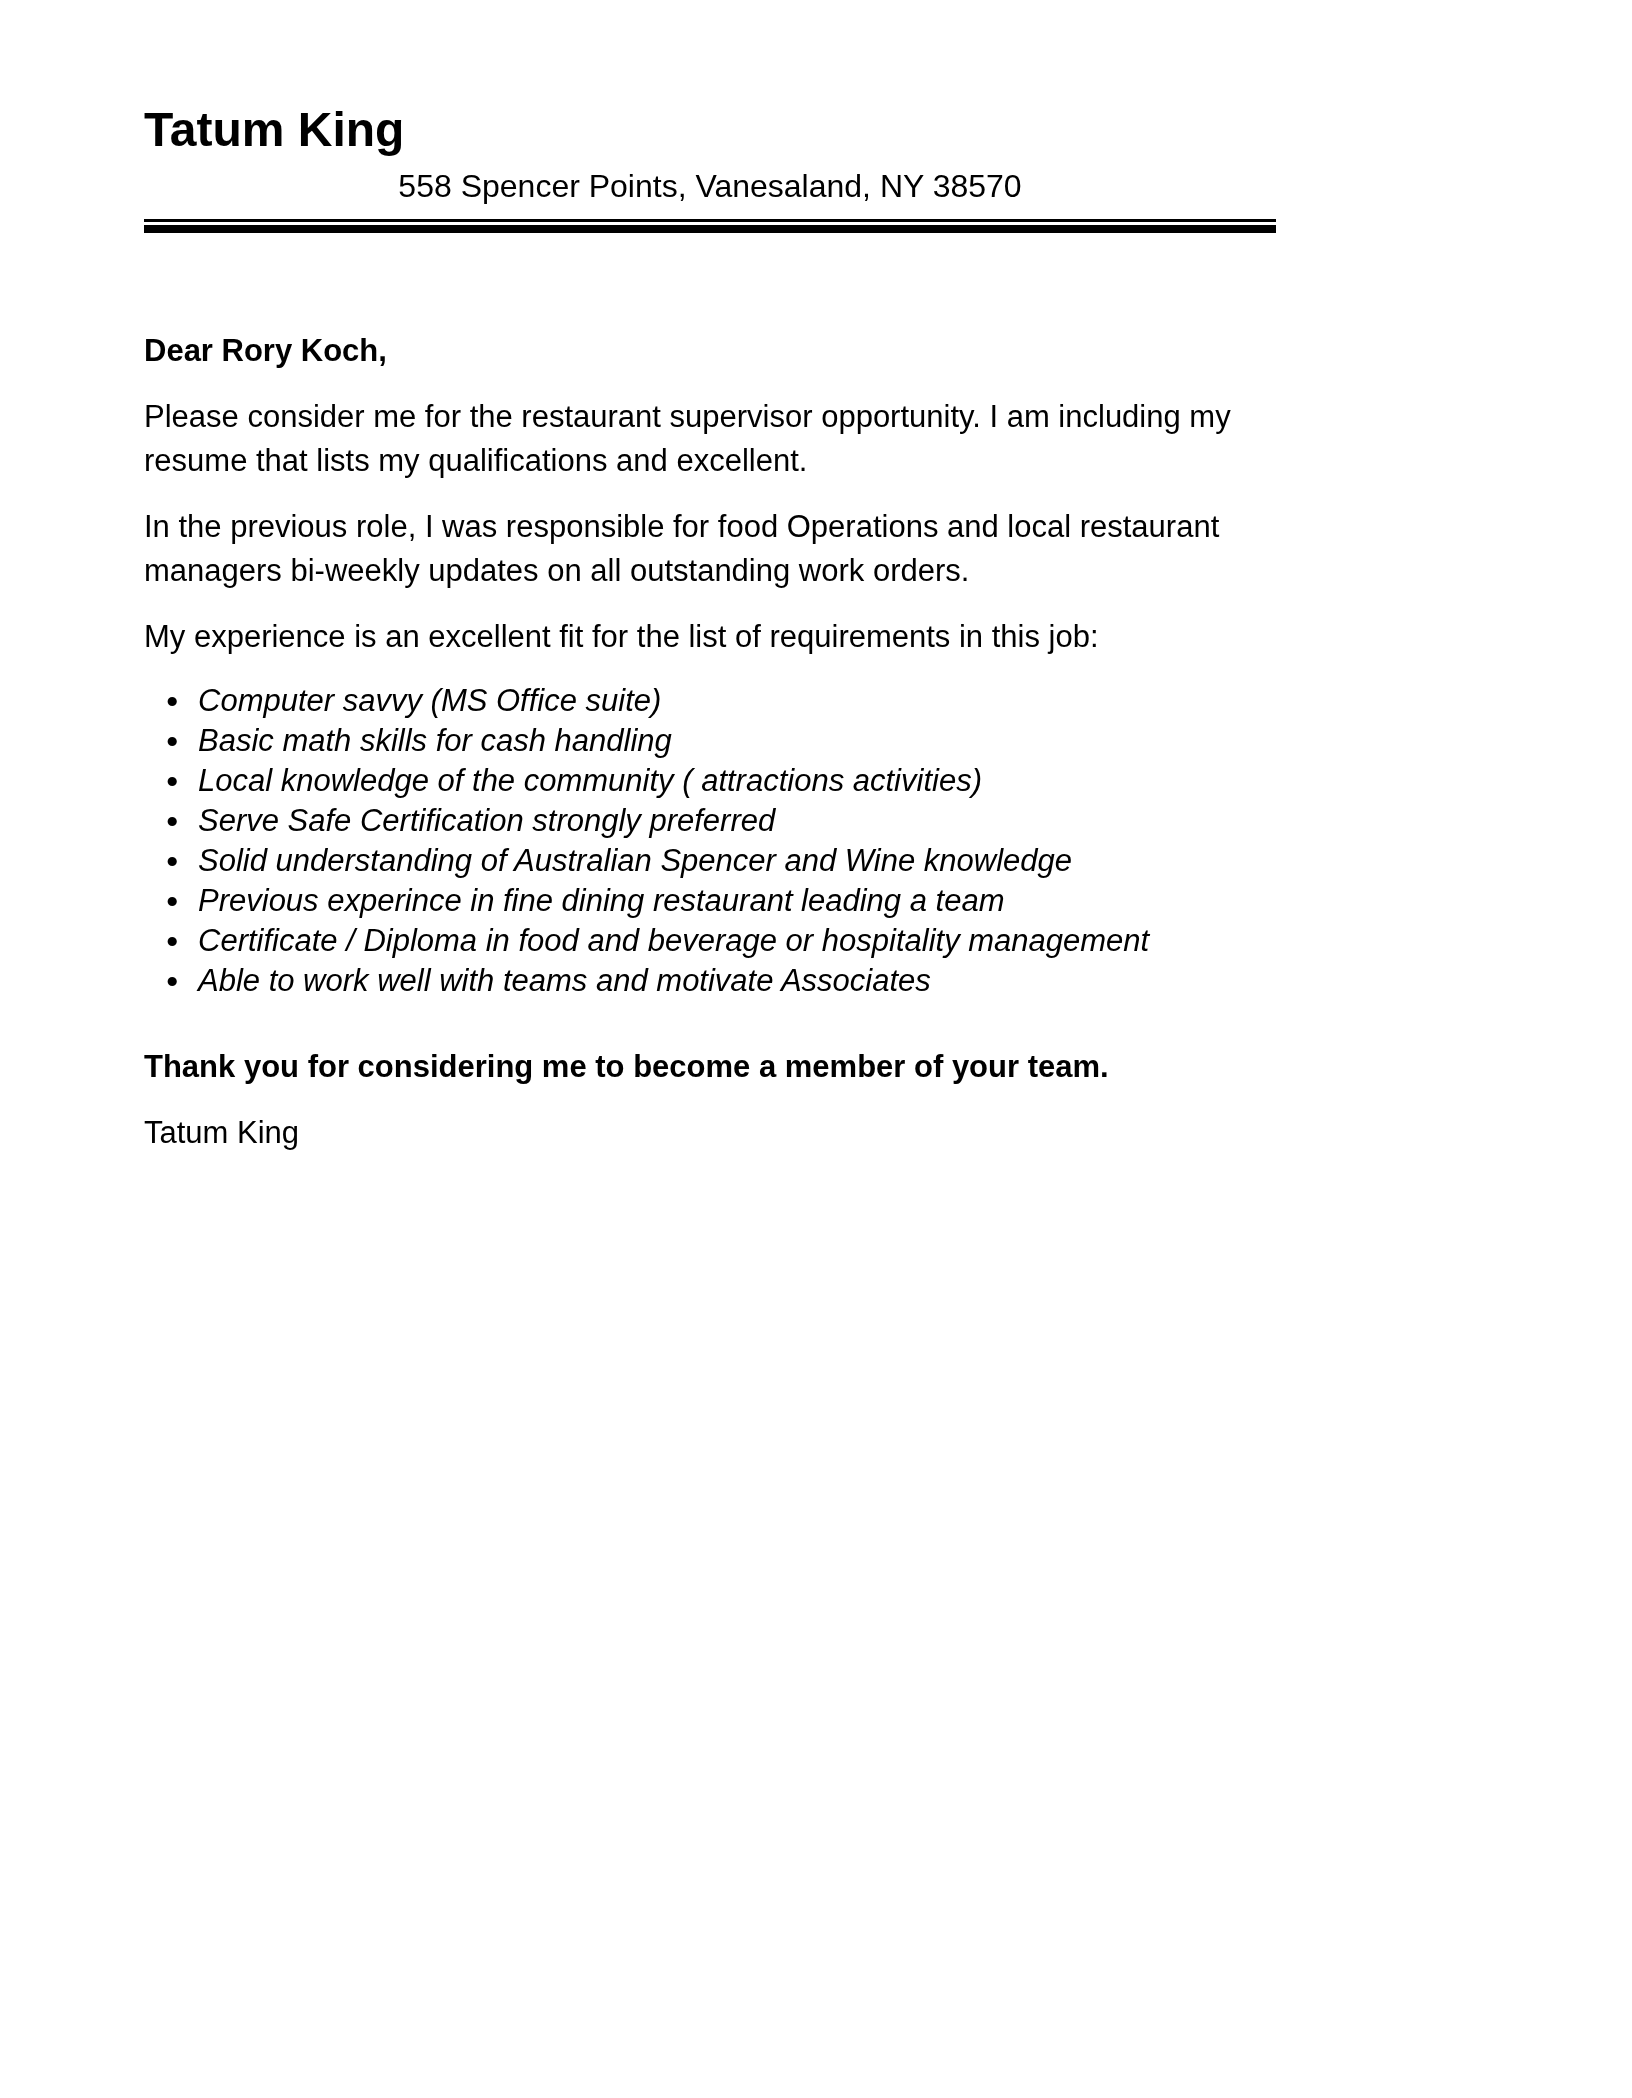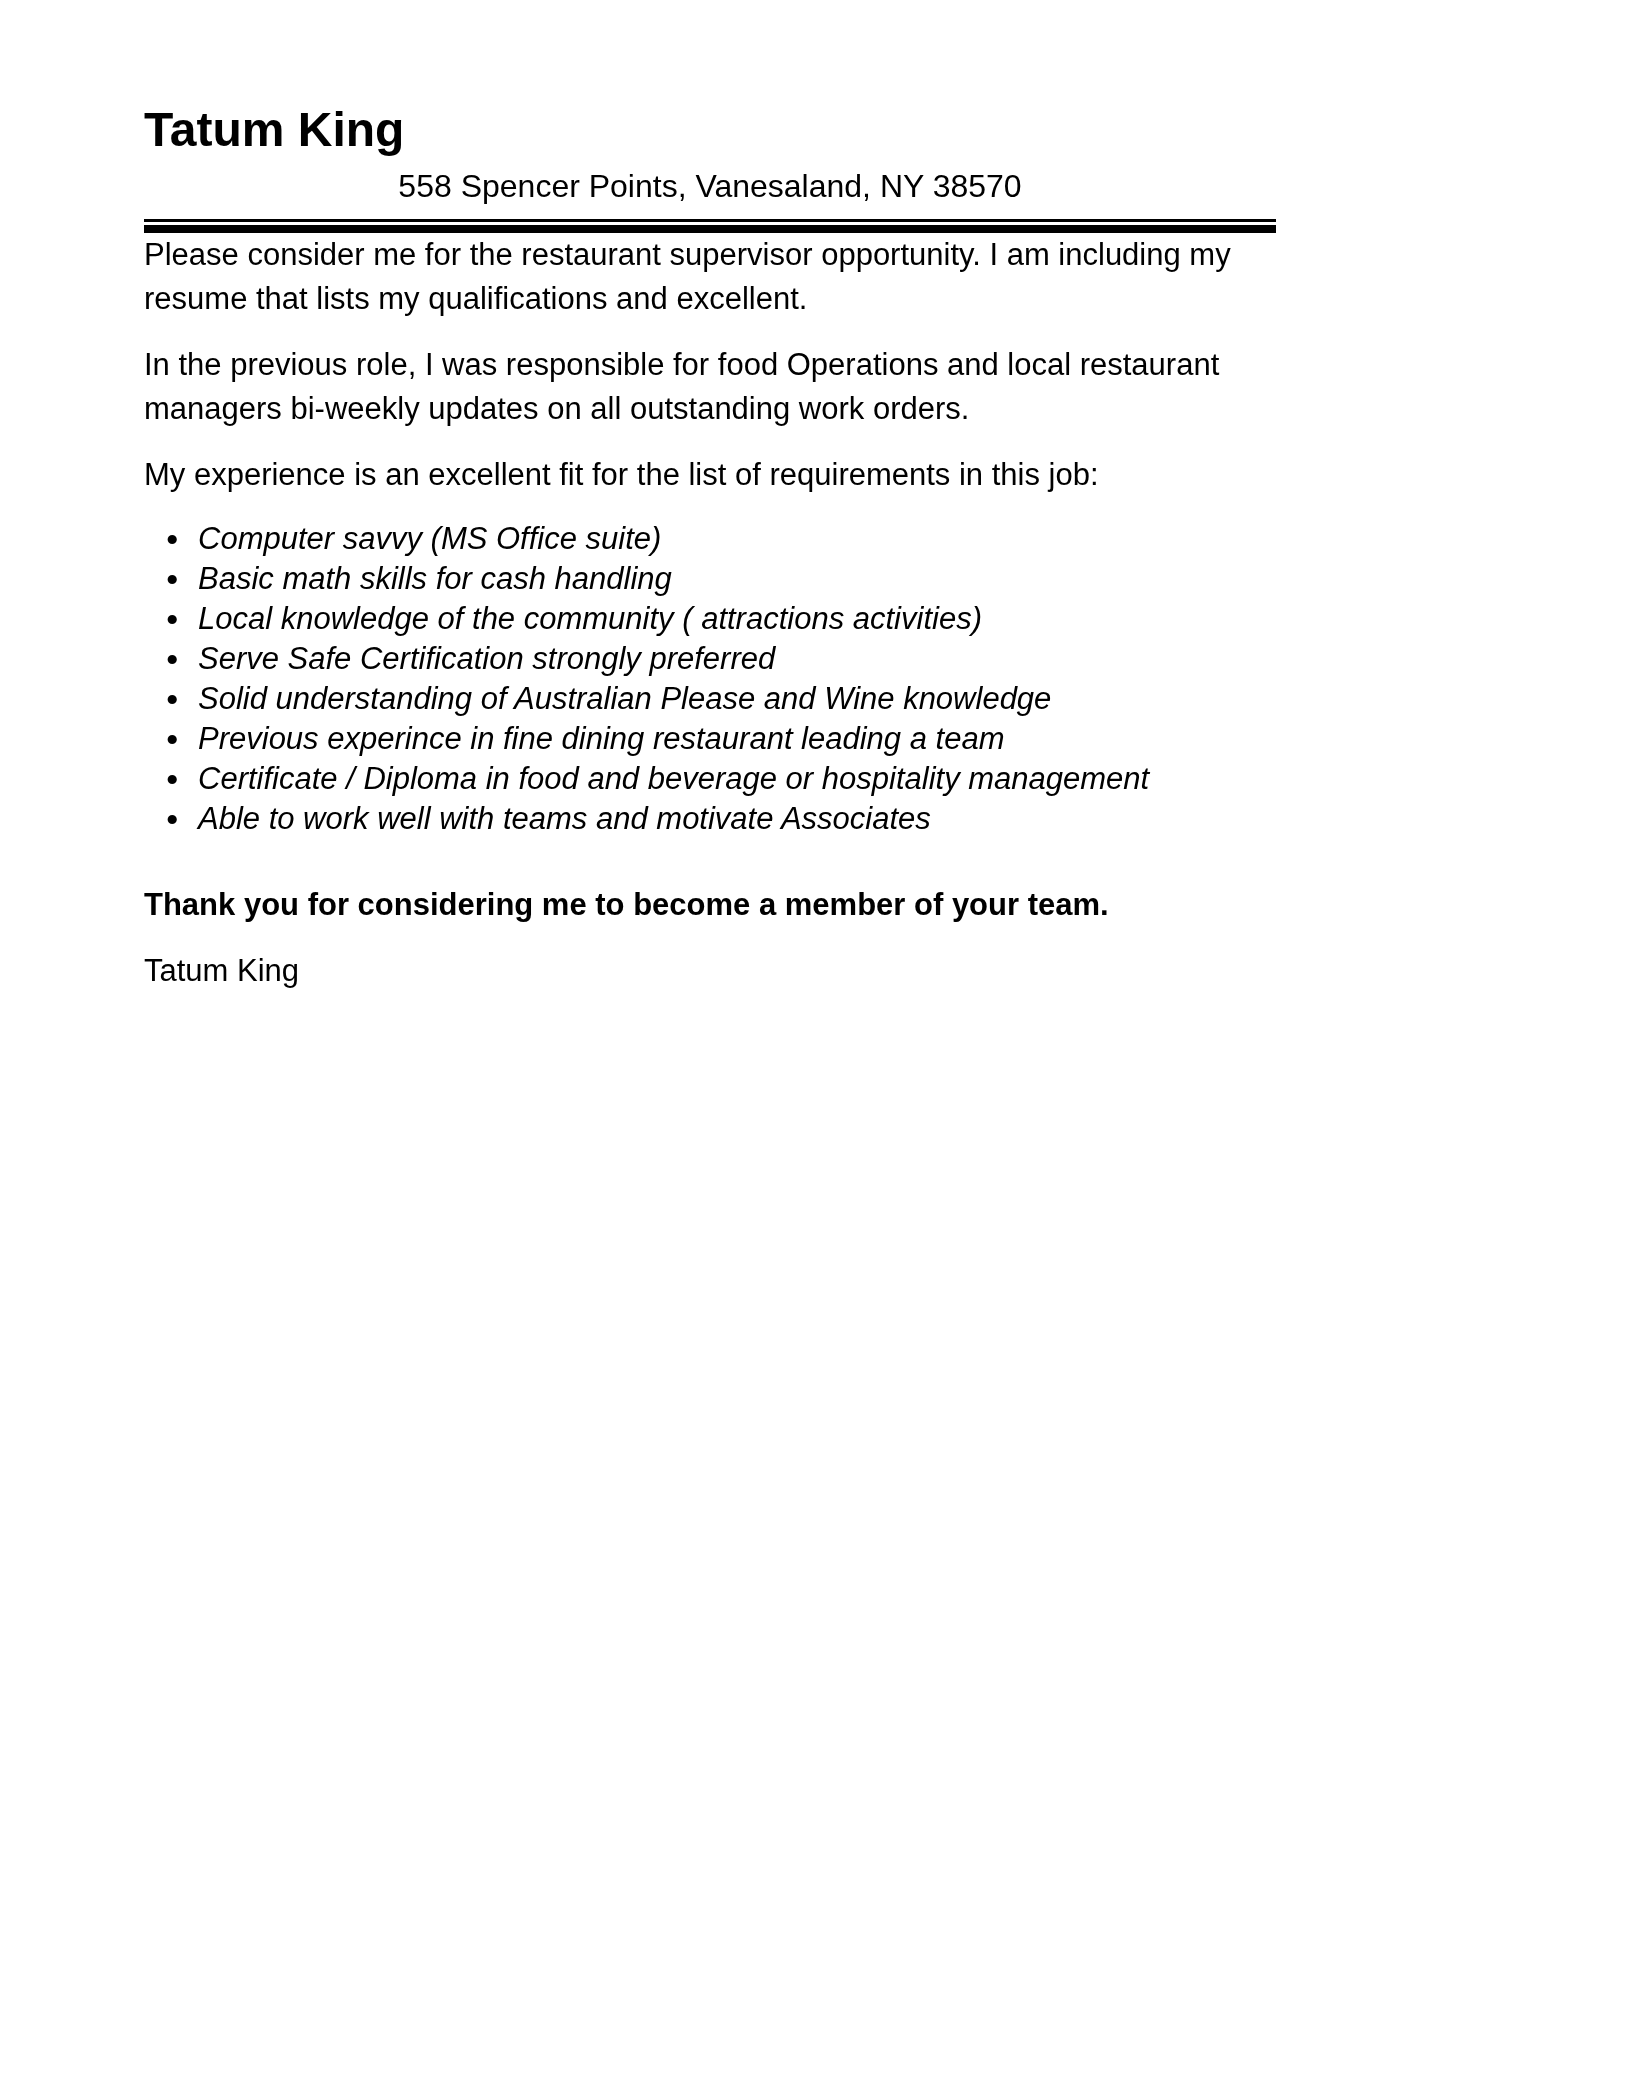--- a/index.html
+++ b/index.html
@@ -96,33 +96,34 @@
     <div class="sender-address">558 Spencer Points, Vanesaland, NY 38570</div>
     <div class="divider">
       <div class="thin"></div>
       <div class="gap"></div>
       <div class="thick"></div>
     </div>
   </header>
 
   <main class="letter-body">
 
+    <p class="greeting">Dear Rory Koch,</p>
 
     <p>Please consider me for the restaurant supervisor opportunity. I am including my resume that lists my qualifications and excellent.</p>
 
     <p>In the previous role, I was responsible for food Operations and local restaurant managers bi-weekly updates on all outstanding work orders.</p>
 
     <p>My experience is an excellent fit for the list of requirements in this job:</p>
 
     <ul class="requirements">
       <li>Computer savvy (MS Office suite)</li>
       <li>Basic math skills for cash handling</li>
       <li>Local knowledge of the community ( attractions activities)</li>
       <li>Serve Safe Certification strongly preferred</li>
-      <li>Solid understanding of Australian Please and Wine knowledge</li>
+      <li>Solid understanding of Australian Spencer and Wine knowledge</li>
       <li>Previous experince in fine dining restaurant leading a team</li>
       <li>Certificate / Diploma in food and beverage or hospitality management</li>
       <li>Able to work well with teams and motivate Associates</li>
     </ul>
 
     <p class="closing-thanks">Thank you for considering me to become a member of your team.</p>
 
     <p class="signoff-block">
       </p>
       <div>Tatum King</div>

